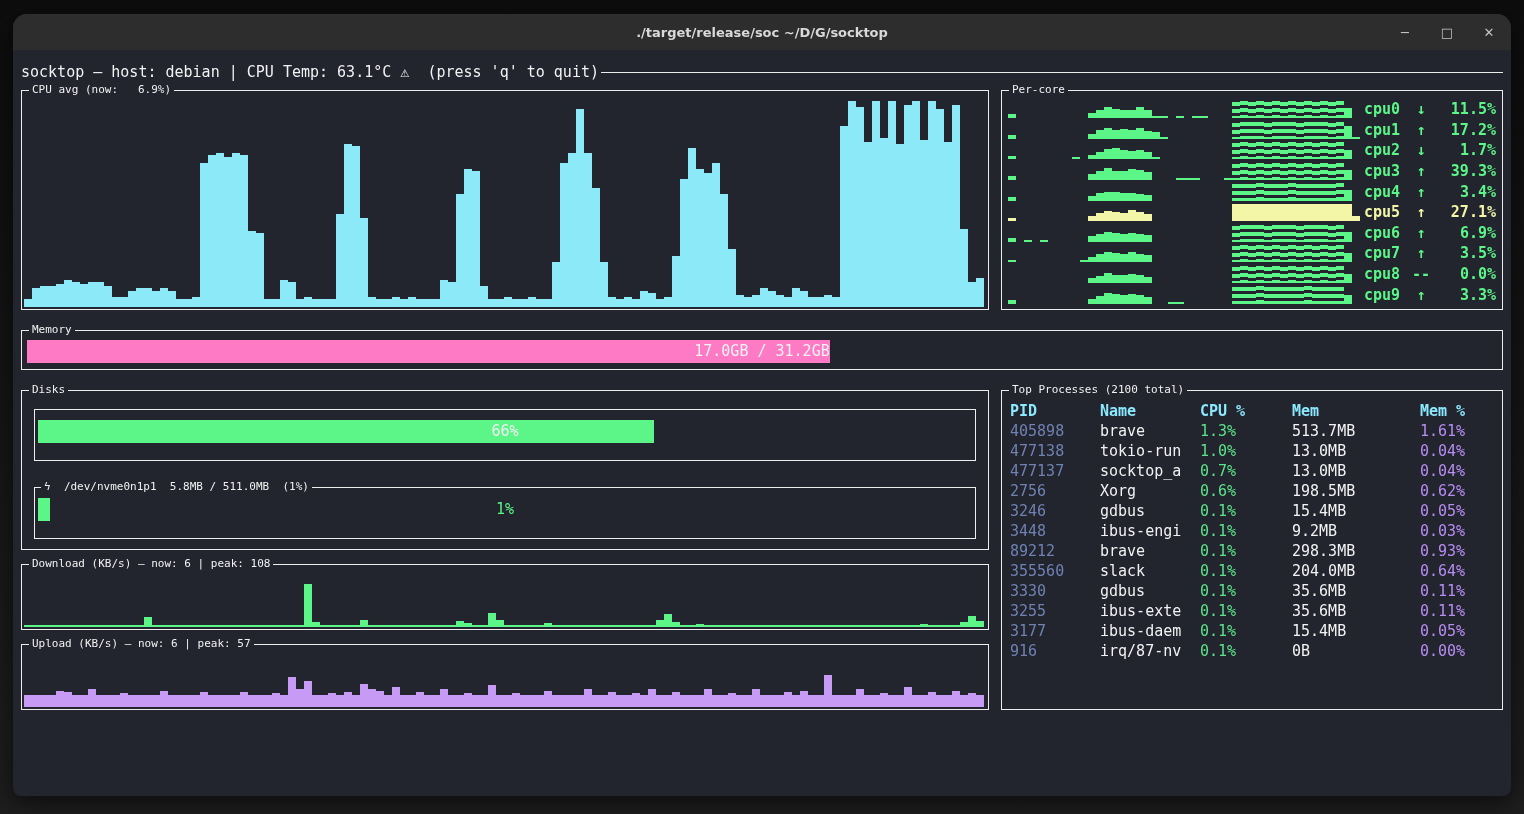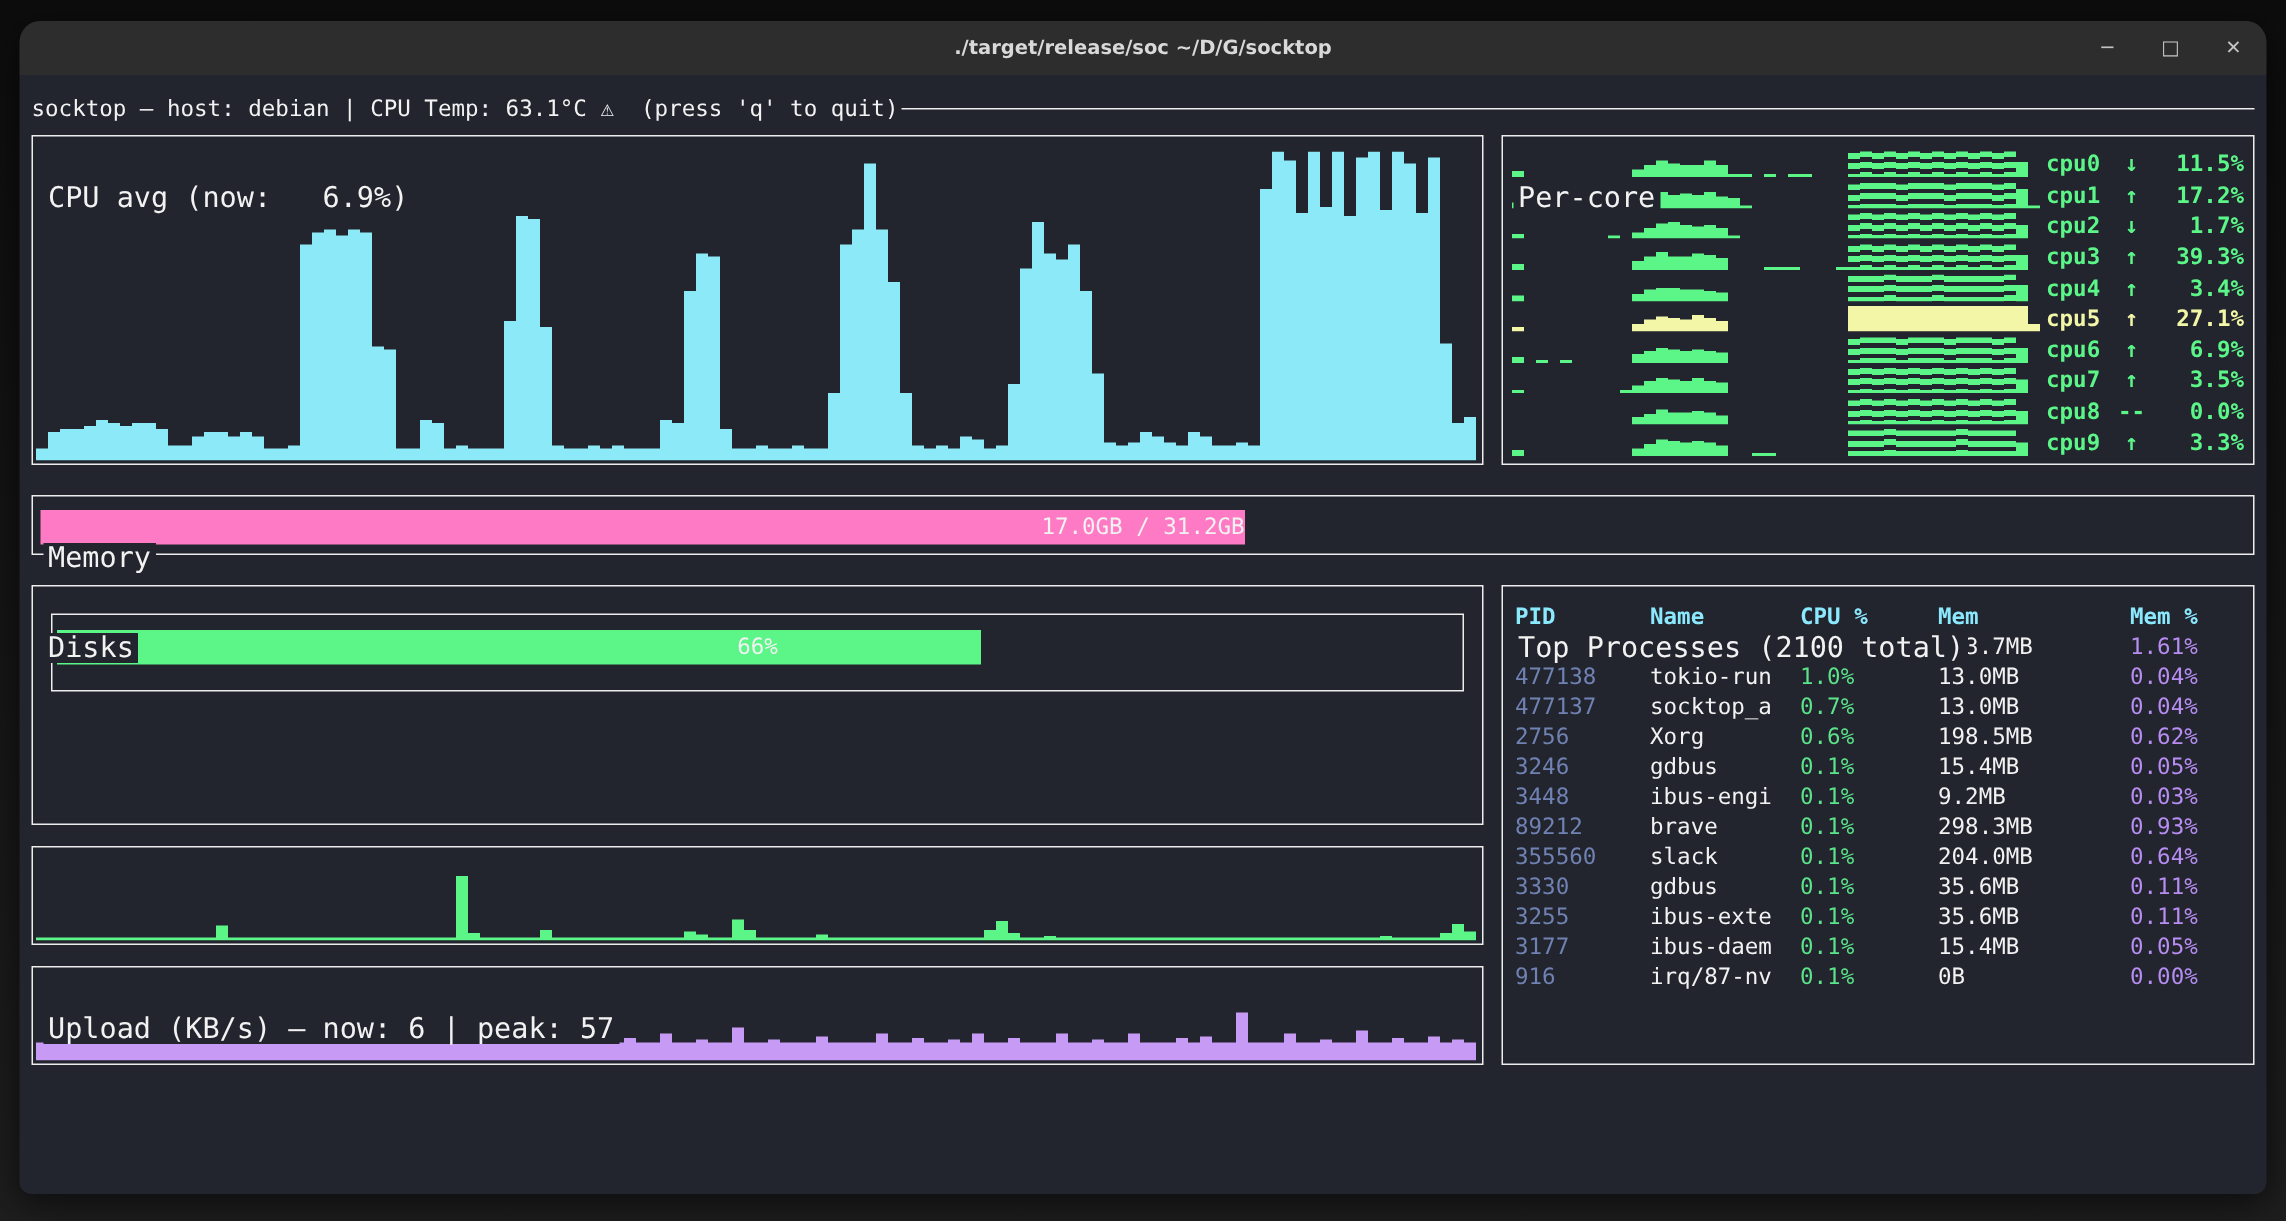--- a/index.html
+++ b/index.html
@@ -16,21 +16,21 @@
   .wbtn { color:#c2c2c2; font-size:13px; width:16px; text-align:center; cursor:default;
           font-family:"DejaVu Sans", sans-serif; }
 
   .term { position:relative; height:746px; padding:12px 8px 0 8px; color:var(--fg); font-size:15px; }
 
   .headerline { display:flex; align-items:center; height:20px; margin:0 0 8px 0; white-space:pre; }
   .headerline .rule { flex:1; border-top:1px solid var(--border); margin-left:2px; }
 
   .panel { border:1px solid var(--border); position:relative; background:var(--bg_term); }
   .ptitle { position:absolute; top:-11px; left:7px; background:var(--bg_term); padding:0 3px;
-            white-space:pre; color:var(--fg); font-size:19px; line-height:20px; z-index:2;margin-top:42px; }
+            white-space:pre; color:var(--fg); font-size:11px; line-height:20px; z-index:2; }
 
   .row-top { display:flex; gap:12px; height:220px; }
   .cpu-panel { width:968px; }
   .core-panel { flex:1; }
 
   .cpu-chart { position:absolute; left:2px; right:2px; top:10px; bottom:2px;
                display:flex; align-items:flex-end; overflow:hidden; }
   .bar { flex:0 0 8px; }
 
   .core-rows { position:absolute; left:6px; right:4px; top:8px; bottom:4px; display:flex; flex-direction:column; }
@@ -734,23 +734,34 @@
           <span class="ptitle">Disks</span>
           <div class="subdisk sd1">
             <div class="subgauge gauge">
                 <div class="gfill" style="width: 66%; background: rgb(91, 245, 136);"></div>
                 <div class="glabel" style="color: rgb(91, 245, 136);">66%</div>
                 <div class="gclip" style="width: 66%;">
                   <div class="glabel" style="color: rgb(242, 242, 242); width: 151.515%;">66%</div>
                 </div>
               </div>
           </div>
+          <div class="subdisk sd2">
+            <span class="ptitle"><span>ϟ</span>  <span>/dev/nvme0n1p1</span>  <span>5.8MB / 511.0MB  (1%)</span></span>
+            <div class="subgauge gauge">
+                <div class="gfill" style="width: 1.3%; background: rgb(91, 245, 136);"></div>
+                <div class="glabel" style="color: rgb(91, 245, 136);">1%</div>
+                <div class="gclip" style="width: 1.3%;">
+                  <div class="glabel" style="color: rgb(242, 242, 242); width: 7692.31%;">1%</div>
+                </div>
+              </div>
+          </div>
         </div>
 
         <div class="panel net-panel">
+          <span class="ptitle">Download (KB/s) — now: 6 | peak: 108</span>
           <div class="net-chart">
               <div class="bar" style="height: 1.85185%; min-height: 2px; background: rgb(91, 245, 136);"></div>
               <div class="bar" style="height: 1.85185%; min-height: 2px; background: rgb(91, 245, 136);"></div>
               <div class="bar" style="height: 1.85185%; min-height: 2px; background: rgb(91, 245, 136);"></div>
               <div class="bar" style="height: 1.85185%; min-height: 2px; background: rgb(91, 245, 136);"></div>
               <div class="bar" style="height: 1.85185%; min-height: 2px; background: rgb(91, 245, 136);"></div>
               <div class="bar" style="height: 1.85185%; min-height: 2px; background: rgb(91, 245, 136);"></div>
               <div class="bar" style="height: 1.85185%; min-height: 2px; background: rgb(91, 245, 136);"></div>
               <div class="bar" style="height: 1.85185%; min-height: 2px; background: rgb(91, 245, 136);"></div>
               <div class="bar" style="height: 1.85185%; min-height: 2px; background: rgb(91, 245, 136);"></div>

